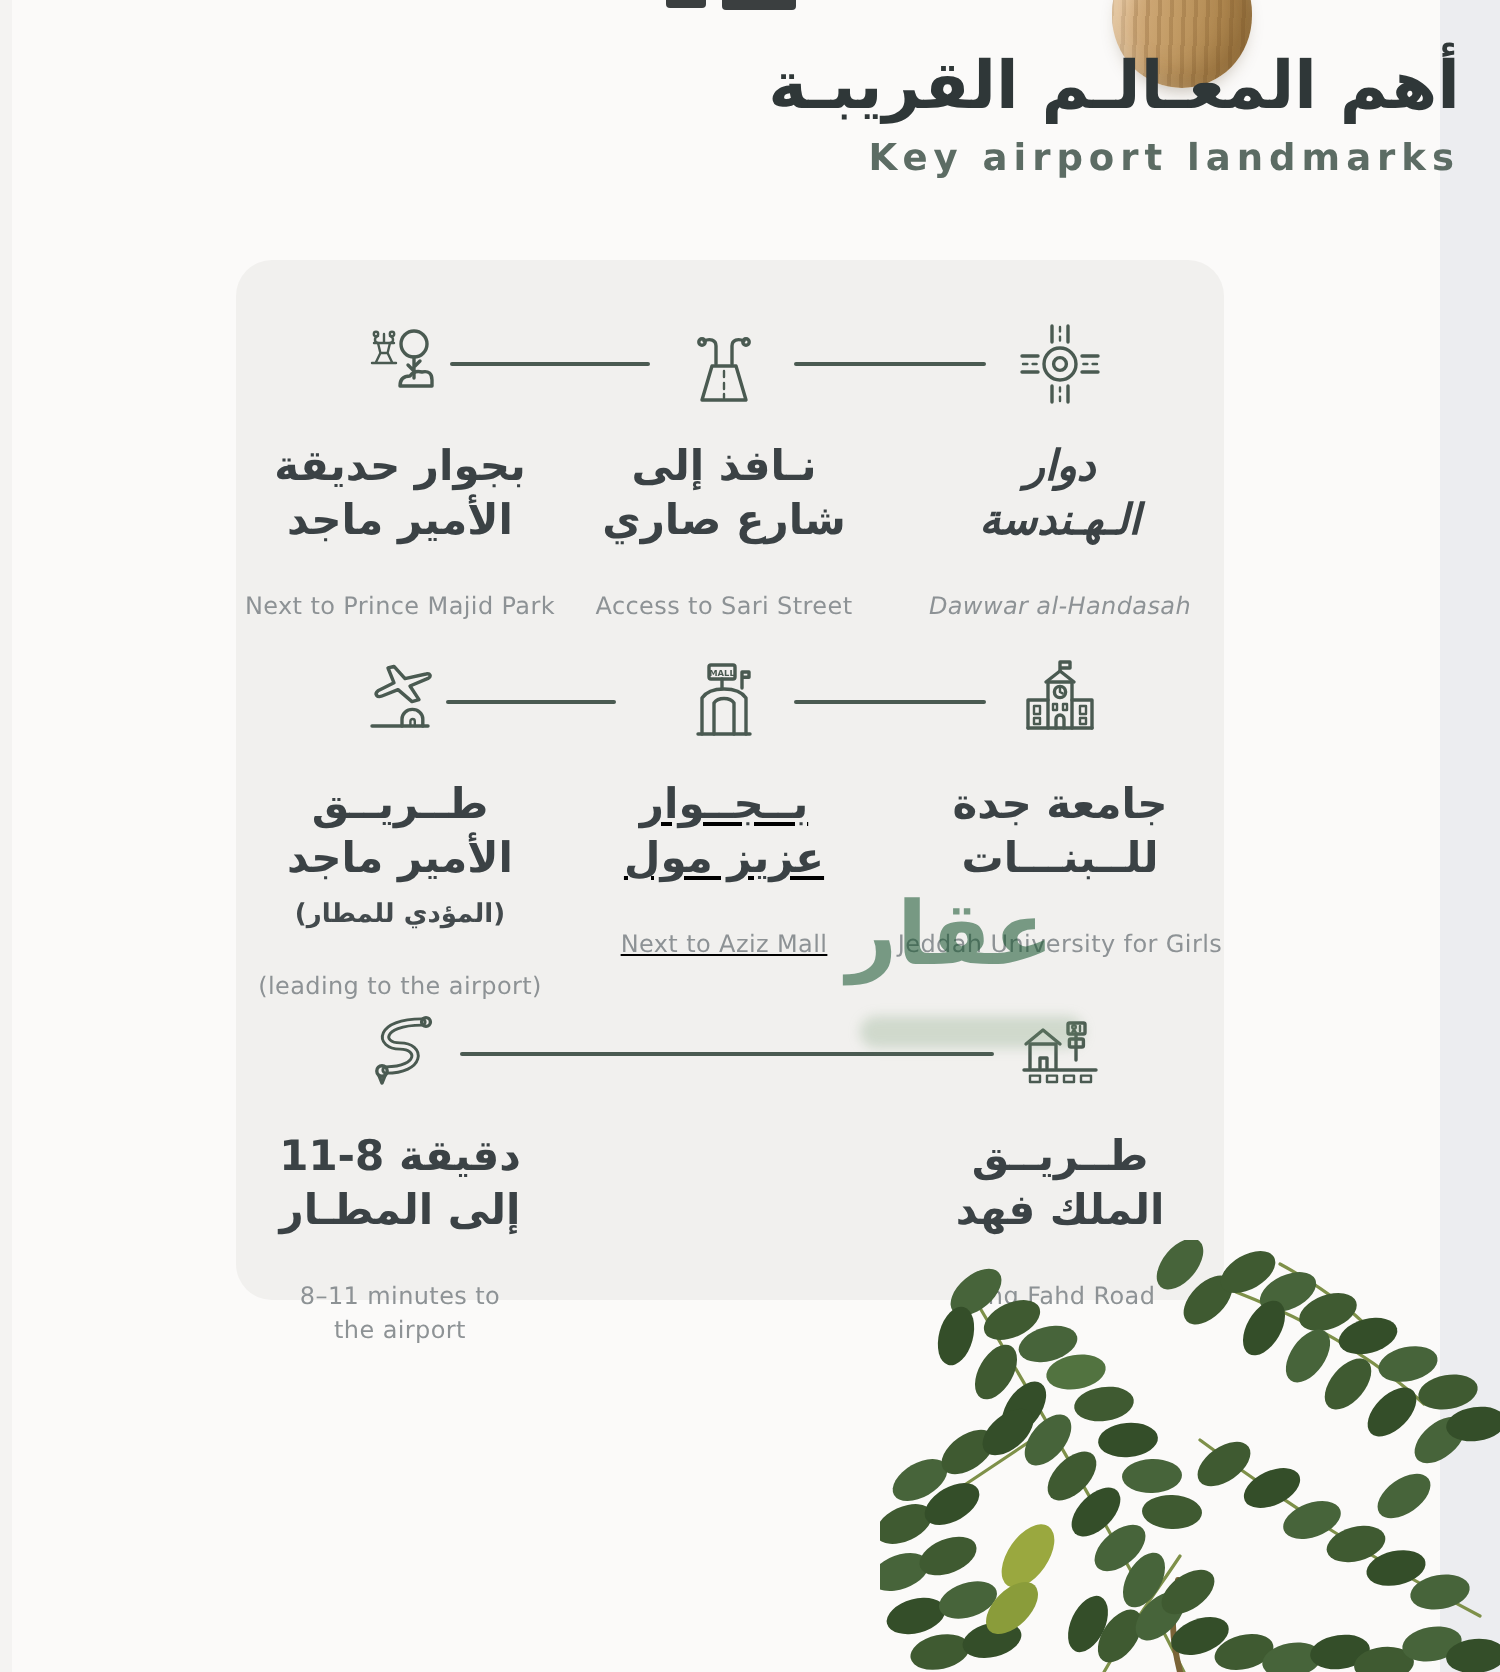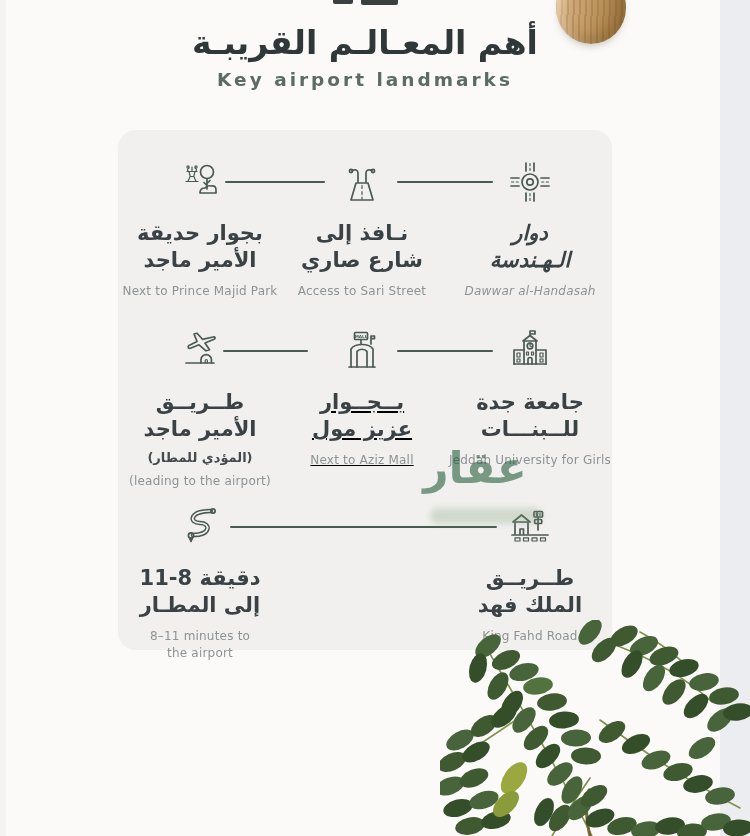--- a/index.html
+++ b/index.html
@@ -15,21 +15,21 @@
   .m1{left:333px;top:0;width:20px;height:4px;}
   .m2{left:361px;top:0;width:37px;height:5px;}
   .wood{
     position:absolute;left:556px;top:-28px;width:70px;height:72px;z-index:2;
     border-radius:48% 48% 50% 50%;
     background:
       repeating-linear-gradient(92deg, rgba(122,84,40,0.25) 0 2px, rgba(0,0,0,0) 2px 6px),
       linear-gradient(100deg,#d7b183 10%,#c39c66 45%,#b08850 75%,#9d7742 100%);
     box-shadow:0 5px 9px -4px rgba(80,60,30,0.35), inset -8px -6px 14px rgba(90,60,20,0.28), inset 6px 4px 10px rgba(255,240,215,0.5);
   }
-  header{position:absolute;left:0;top:22px;width:730px;text-align:center;z-index:3;}
+  header{position:absolute;left:0;top:22px;width:730px;text-align:right;z-index:3;}
   .title-ar{
     margin:0;font-size:33px;font-weight:700;color:#2f3738;letter-spacing:0;
     line-height:1.25;direction:rtl;
   }
   .title-en{
     margin-top:6px;font-size:18.5px;font-weight:600;color:#5c6c64;letter-spacing:3px;
   }
   .card{
     position:absolute;left:118px;top:130px;width:494px;height:520px;
     background:#f1f0ee;border-radius:18px;z-index:1;
@@ -42,21 +42,21 @@
   .ln-r3 {left:112px;top:396px;width:267px;}
   .cell{position:absolute;width:170px;text-align:center;}
   .c1{left:327px;top:29px;font-style:italic;}  .c2{left:159px;top:29px;}  .c3{left:-3px;top:29px;}
   .c4{left:327px;top:198px;} .c5{left:159px;top:198px;text-decoration:underline;} .c6{left:-3px;top:198px;}
   .c7{left:327px;top:374px;} .c8{left:-3px;top:374px;}
   .icon-wrap{width:46px;height:46px;margin:0 auto 4px auto;color:#4a5a51;}
   .icon-wrap svg{display:block;width:46px;height:46px;}
   .ar{direction:rtl;font-size:21px;font-weight:700;color:#3b4245;line-height:1.3;margin-top:15px;}
   .ar span{display:block;}
   .ar-sub{direction:rtl;font-size:13px;font-weight:700;color:#434a4d;margin-top:6px;}
-  .en{font-size:12px;color:#8d9295;margin-top:8px;line-height:1.45;letter-spacing:0.2px;}
+  .en{font-size:12px;color:#8d9295;margin-top:20px;line-height:1.45;letter-spacing:0.2px;}
   .en span{display:block;}
   .wm{
     position:absolute;left:400px;top:444px;width:150px;text-align:center;z-index:4;
     font-size:44px;font-weight:700;color:#14532d;opacity:0.55;direction:rtl;line-height:1.1;
     pointer-events:none;
   }
   .wm-smudge{
     position:absolute;left:430px;top:508px;width:112px;height:16px;z-index:4;
     background:rgba(122,158,120,0.28);filter:blur(3px);border-radius:8px;
   }

